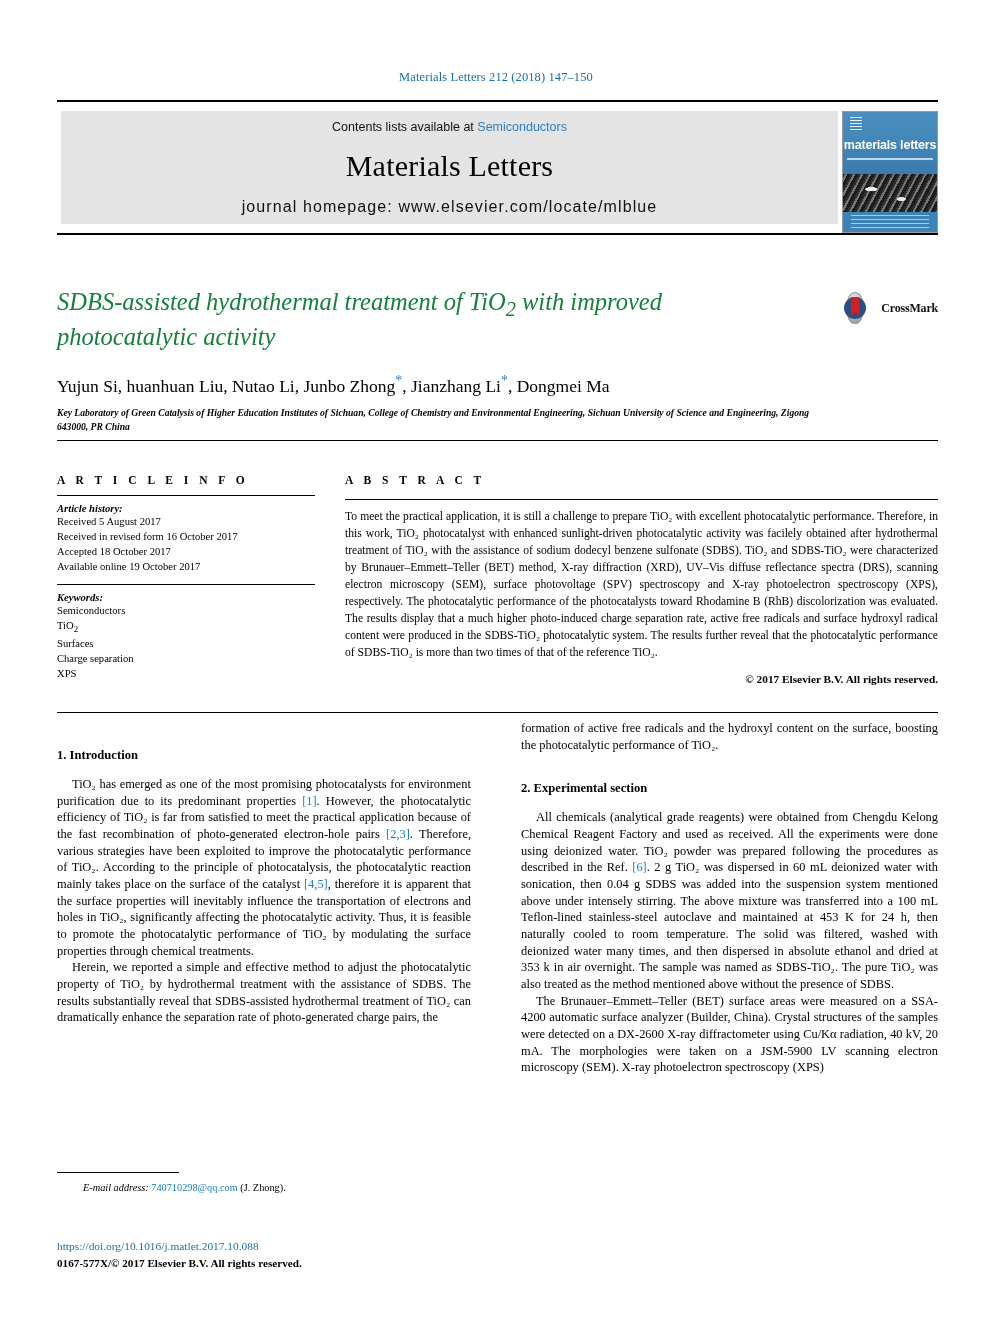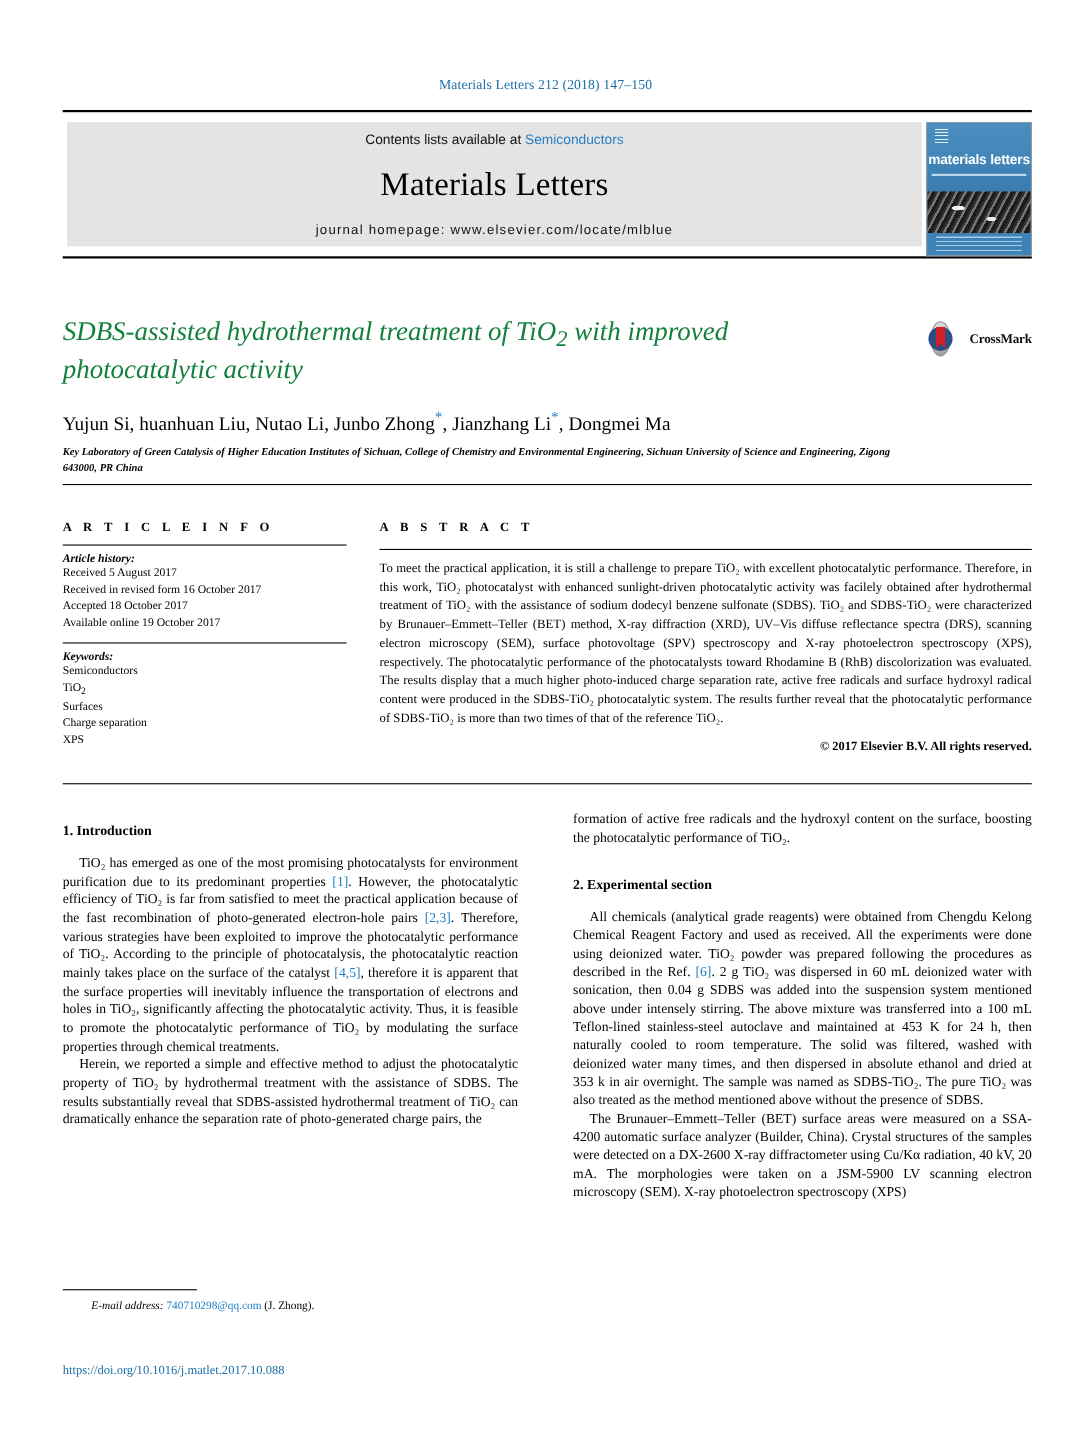--- a/index.html
+++ b/index.html
@@ -91,21 +91,21 @@
     color: #111;
   }
   .sd-link { color: #2a7fc1; }
   .journal-name {
     font-size: 30px;
     font-family: "Liberation Serif", serif;
     color: #000;
     letter-spacing: .2px;
   }
   .homepage-line {
-    font-size: 12px;
+    font-size: 16px;
     font-family: "Liberation Sans", sans-serif;
     letter-spacing: 1.1px;
     color: #111;
   }
   .cover-thumb {
     flex: 0 0 96px;
     width: 96px;
     height: 122px;
     border: 1px solid #999;
     box-sizing: border-box;
@@ -298,21 +298,21 @@
 
   
   .body-left {
     position: absolute;
     top: 748px;
     left: 57px;
     width: 414px;
   }
   .body-right {
     position: absolute;
-    top: 736px;
+    top: 720px;
     left: 521px;
     width: 417px;
   }
   .sec-heading {
     font-size: 12.6px;
     font-weight: bold;
     margin: 0 0 13px 0;
   }
   .sec-heading.spaced { margin-top: 28px; }
   p.body {
@@ -453,15 +453,16 @@
   <div class="footnote">
     <div class="fn-indent" style="padding-left:26px;">
       <span class="fn-italic">E-mail address:</span>
       <span class="link">740710298@qq.com</span>
       <span>(J. Zhong).</span>
     </div>
   </div>
 
   <div class="doi-block">
     <div class="doi-link">https://doi.org/10.1016/j.matlet.2017.10.088</div>
+    <div class="issn-line">0167-577X/© 2017 Elsevier B.V. All rights reserved.</div>
   </div>
 
 </div>
 
 </body></html>

